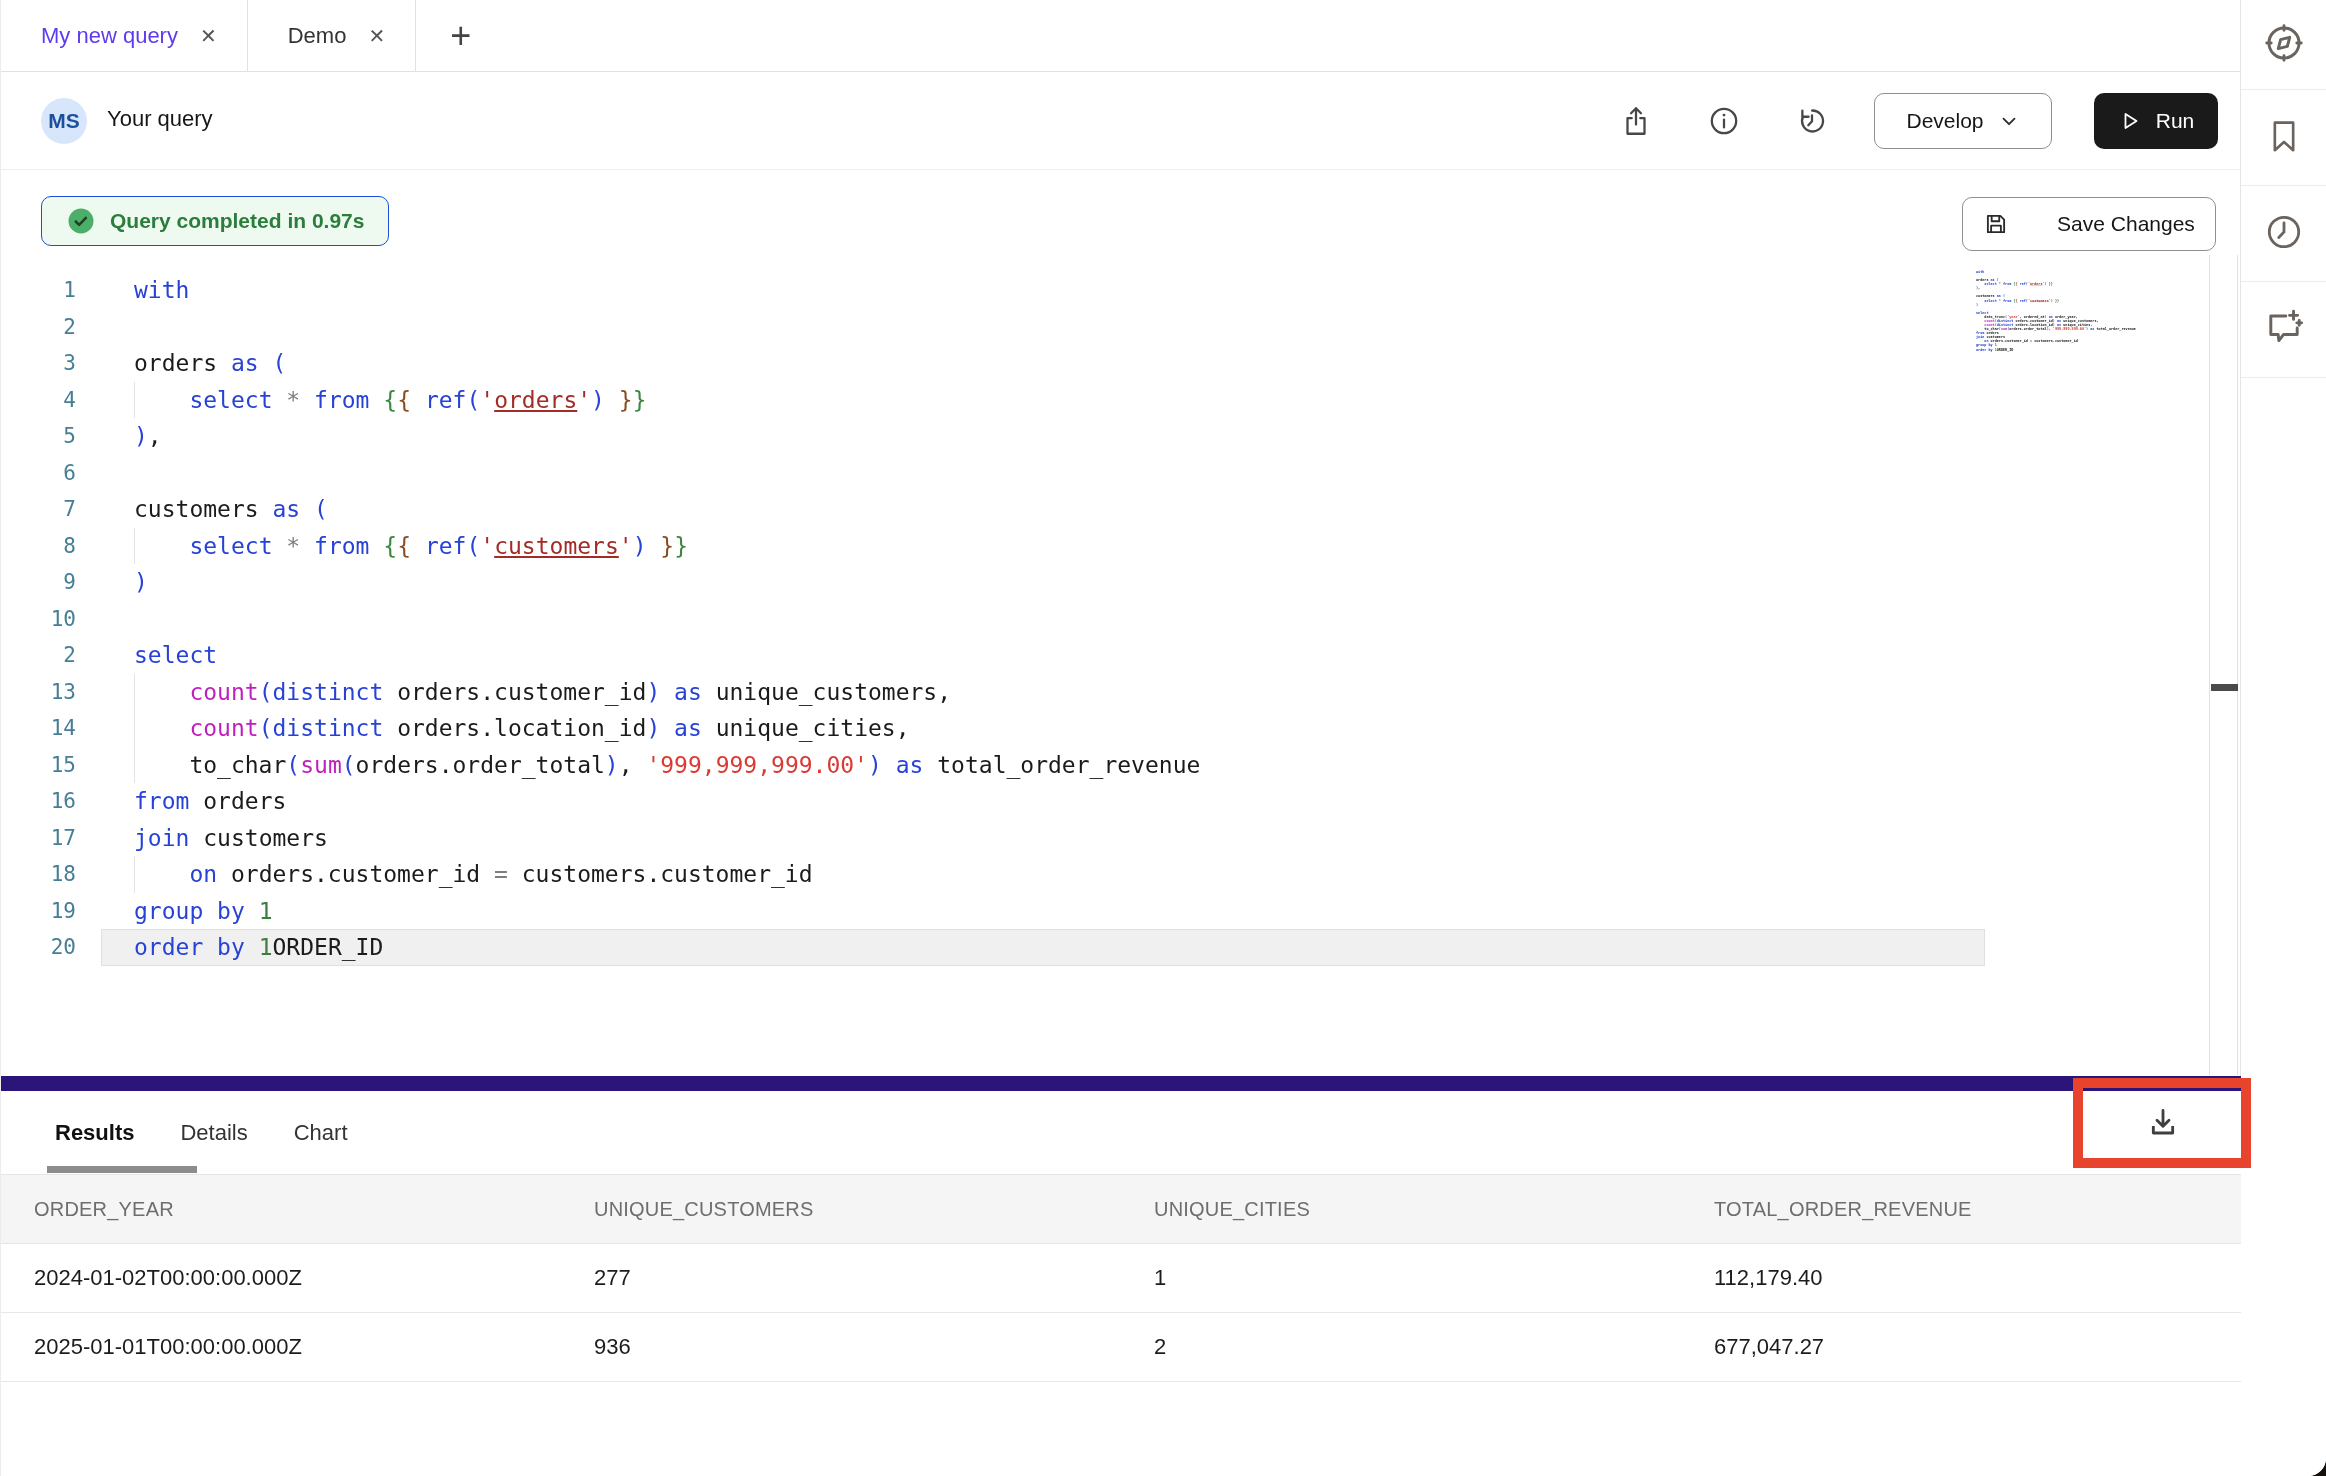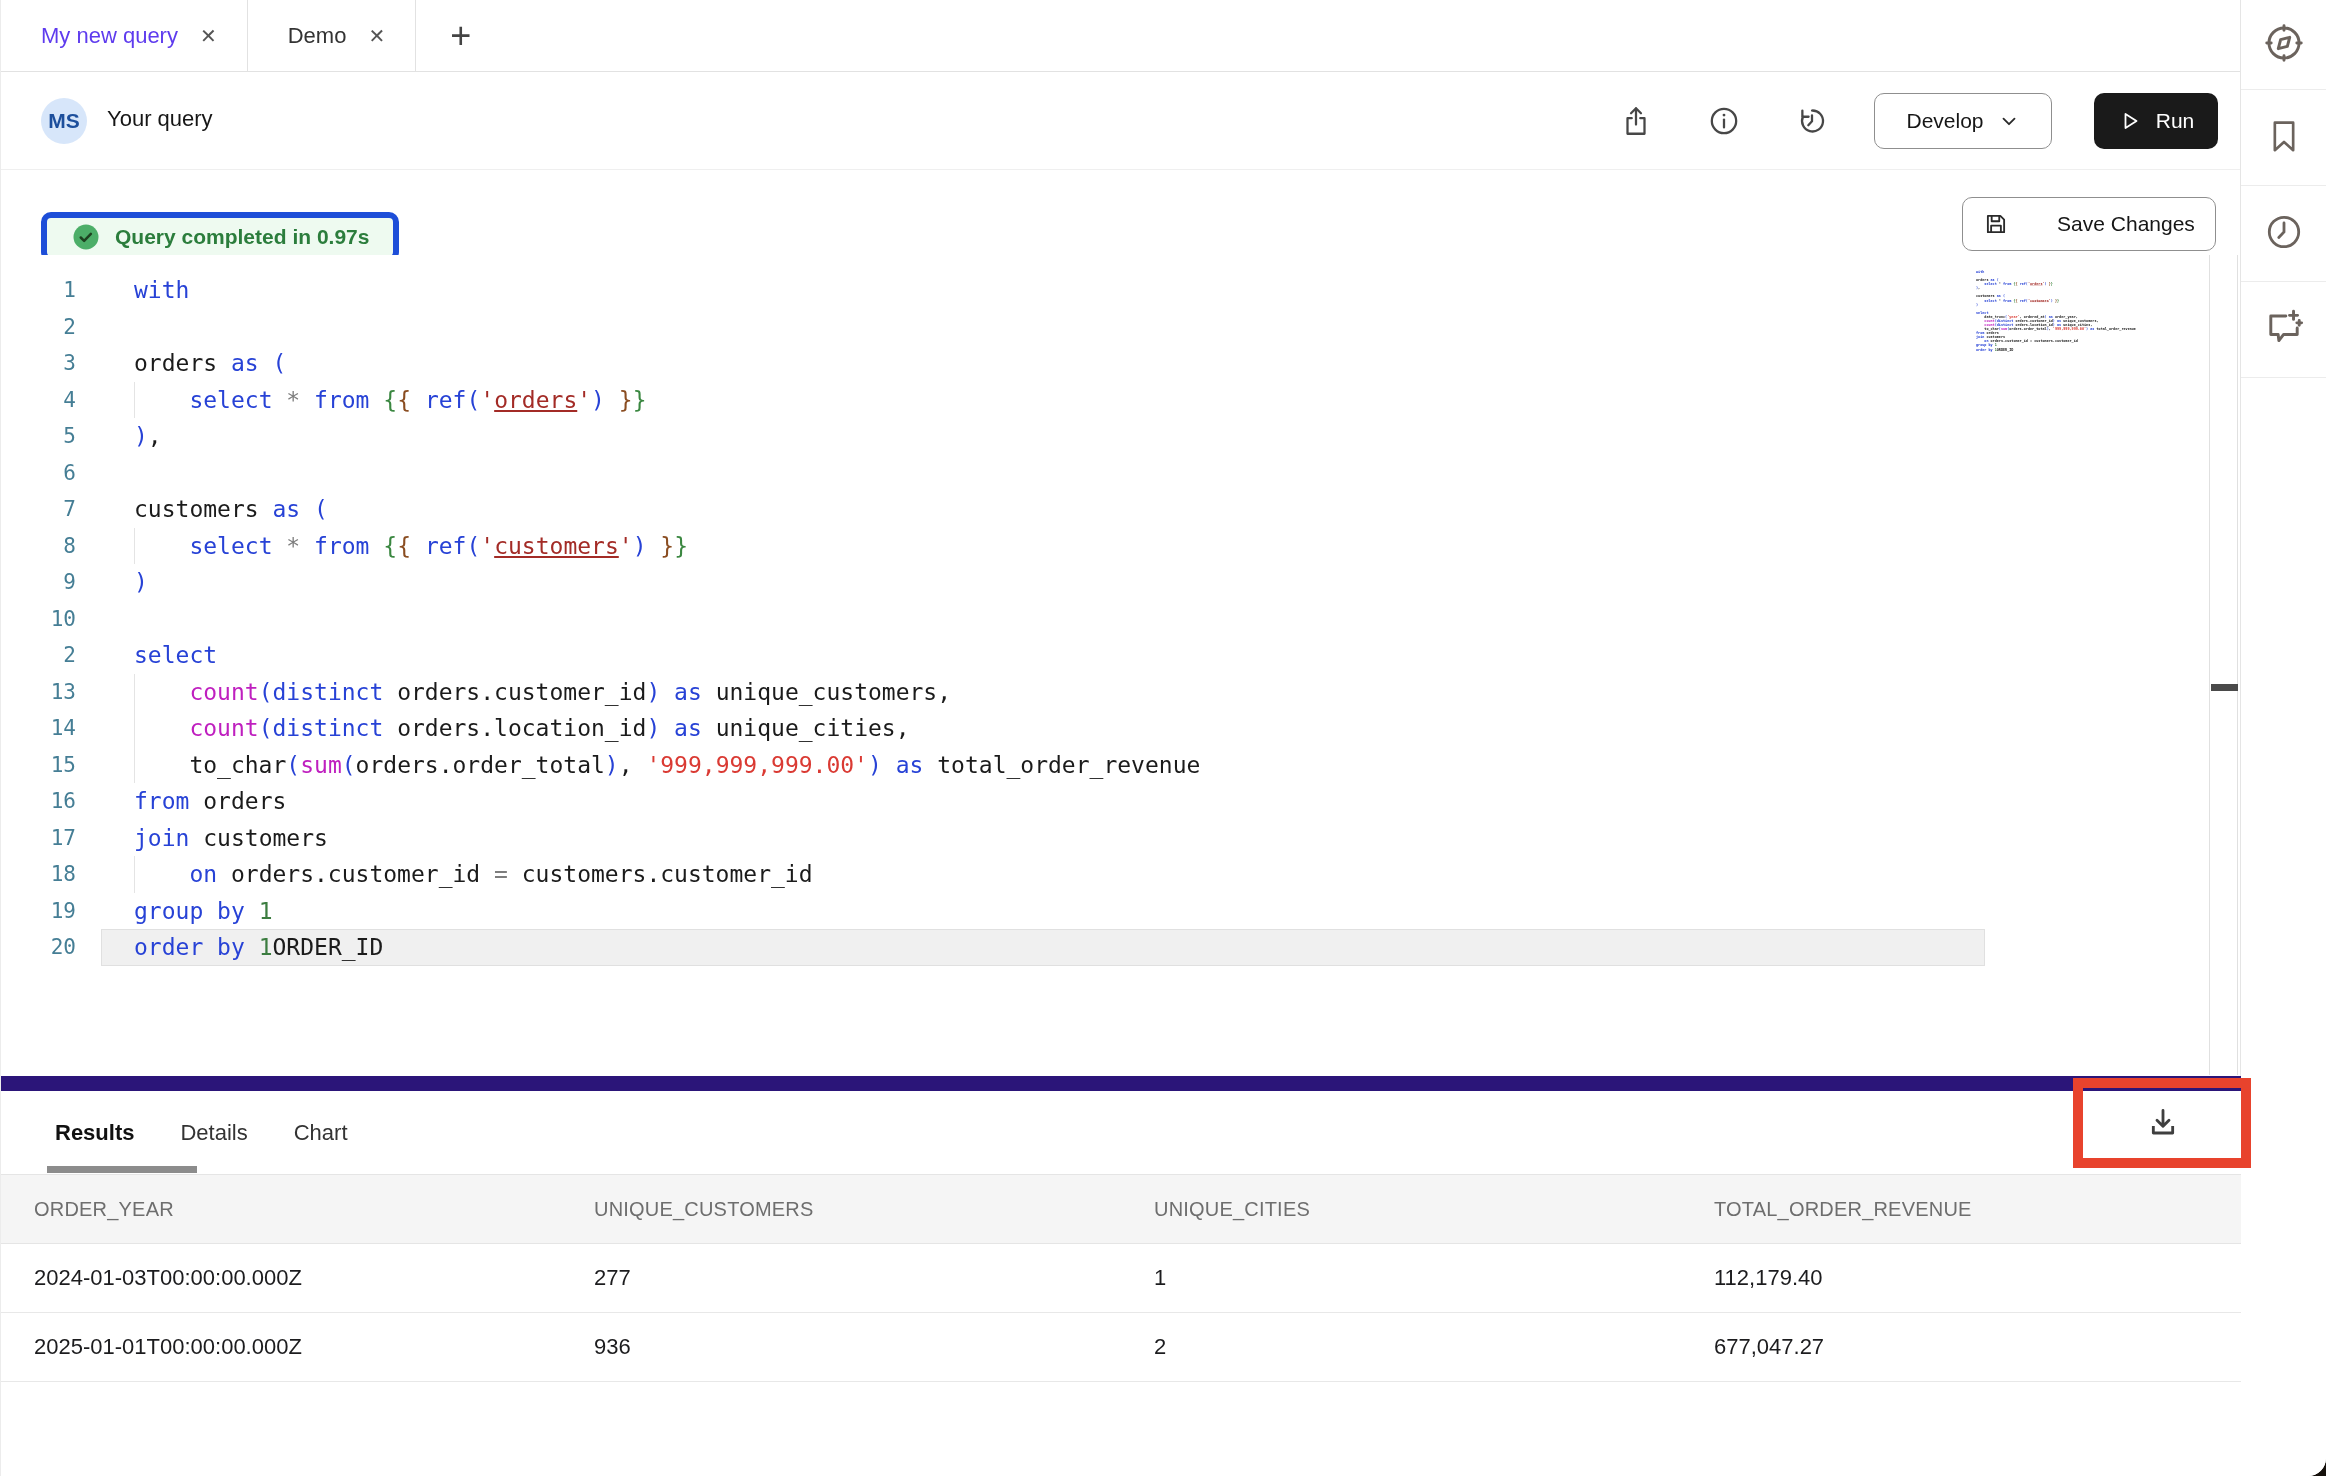--- a/index.html
+++ b/index.html
@@ -24,21 +24,21 @@
   .avatar { position:absolute; left:40px; top:26px; width:46px; height:46px; border-radius:50%; background:#d7e6fa; color:#1d4f9c; font-weight:700; font-size:21px; display:flex; align-items:center; justify-content:center; }
   .page-title { position:absolute; left:106px; top:34px; font-size:22px; color:#161616; }
   .header-right { position:absolute; right:22px; top:0; height:100%; display:flex; align-items:center; gap:36px; }
   .hicon { width:52px; height:52px; display:flex; align-items:center; justify-content:center; cursor:pointer; }
   .btn { display:flex; align-items:center; justify-content:center; gap:14px; height:56px; border-radius:10px; font-size:21px; cursor:pointer; }
   .btn-develop { width:178px; border:1px solid #8f8f8f; background:#fff; color:#161616; }
   .btn-run { width:124px; background:#1a1a1a; color:#fff; margin-left:6px; }
 
   
   .statusrow { position:absolute; left:0; top:170px; width:100%; height:85px; background:#fff; }
-  .badge { position:absolute; left:40px; top:26px; height:50px; display:flex; align-items:center; gap:14px; padding:0 24px; background:#eefaf0; border:6px solid #1d4ed8; border-radius:10px;margin-top:16px; }
+  .badge { position:absolute; left:40px; top:26px; height:50px; display:flex; align-items:center; gap:14px; padding:0 24px; background:#eefaf0; border:1px solid #1d4ed8; border-radius:10px; }
   .badge-text { font-size:21px; font-weight:600; color:#2b7d3c; }
   .btn-save { position:absolute; right:24px; top:27px; width:254px; height:54px; border:1px solid #8f8f8f; background:#fff; color:#161616;gap:48px; }
 
   
   .editor { position:absolute; left:0; top:255px; width:100%; height:820px; background:#fff; overflow:hidden; }
   .code-lines { position:absolute; left:0; top:17px; width:100%; font-family:"DejaVu Sans Mono", monospace; font-size:23px; }
   .cl { position:relative; height:36.5px; line-height:36.5px; white-space:pre; }
   .ln { position:absolute; left:0; top:0; width:75px; text-align:right; color:#457e95; font-size:21px; z-index:1; }
   .lc { position:absolute; left:133px; top:0; z-index:1; }
   .cl.g::before { content:''; position:absolute; left:133px; top:0; bottom:0; border-left:1px solid #e4e4e4; }
@@ -223,21 +223,21 @@
         </div>
       <div class="rtab-underline"></div>
       <div class="thead" id="table-head">
           <div class="th">ORDER_YEAR</div>
           <div class="th">UNIQUE_CUSTOMERS</div>
           <div class="th">UNIQUE_CITIES</div>
           <div class="th">TOTAL_ORDER_REVENUE</div>
         </div>
       <div class="tbody" id="table-body">
           <div class="tr">
-            <div class="td">2024-01-03T00:00:00.000Z</div>
+            <div class="td">2024-01-02T00:00:00.000Z</div>
             <div class="td">277</div>
             <div class="td">1</div>
             <div class="td">112,179.40</div>
           </div>
           <div class="tr">
             <div class="td">2025-01-01T00:00:00.000Z</div>
             <div class="td">936</div>
             <div class="td">2</div>
             <div class="td">677,047.27</div>
           </div>

